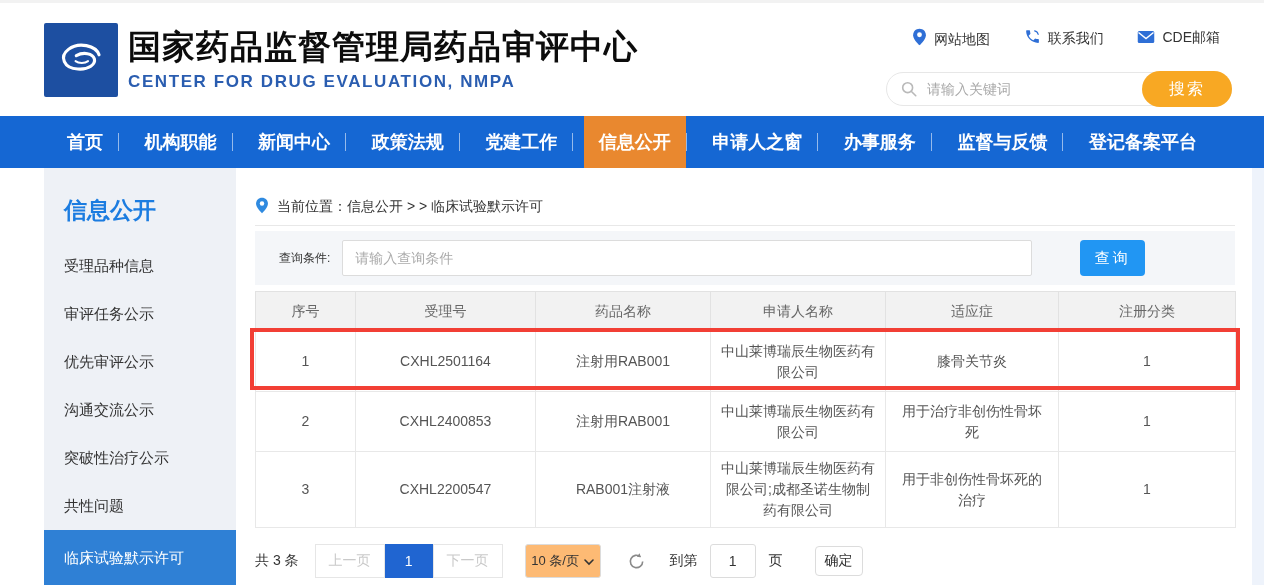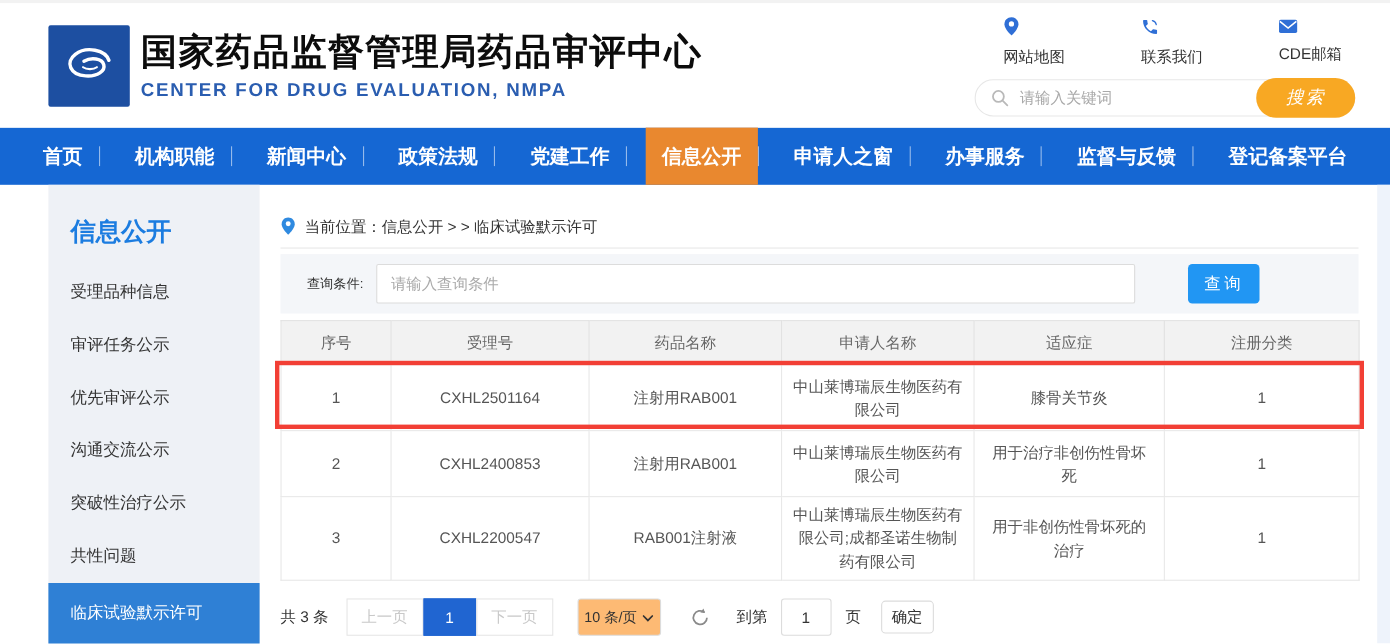--- a/index.html
+++ b/index.html
@@ -8,30 +8,30 @@
   .page { width:1264px; height:585px; position:relative; border-top:3px solid #f2f2f2; }
 
   
   .header { position:relative; height:113px; background:#fff; }
   .logo { position:absolute; left:44px; top:20px; width:74px; height:74px; background:#1d4fa1; border-radius:2px; display:flex; align-items:center; justify-content:center; }
   .titles { position:absolute; left:128px; top:24px; }
   .site-title { font-size:33px; font-weight:700; color:#0c0c0c; letter-spacing:1px; line-height:40px; }
   .site-subtitle { font-size:17px; font-weight:700; color:#2a5db0; letter-spacing:1.6px; margin-top:5px; }
   .header-right { position:absolute; right:32px; top:24px; width:346px; }
   .quick-links { display:flex; justify-content:space-between; padding:0 12px 0 26px; align-items:center; height:22px; }
-  .quick-link { display:flex; align-items:flex-start; gap:7px; font-size:14px; color:#333; cursor:pointer;flex-direction:column; }
+  .quick-link { display:flex; align-items:flex-end; gap:7px; font-size:14px; color:#333; cursor:pointer; }
   .search-wrap { position:relative; margin-top:22px; height:36px; }
   .search-input { width:100%; height:34px; margin-top:1px; border:1px solid #e7e7e7; border-radius:17px; padding:0 100px 0 40px; font-size:14px; color:#333; outline:none; background:#fff; font-family:inherit; }
   .search-input::placeholder { color:#a9a9a9; }
   .search-icon { position:absolute; left:14px; top:9px; }
-  .search-btn { position:absolute; right:0; top:0; width:90px; height:36px; border:none; border-radius:18px; background:#f8a823; color:#fff; font-size:16px; letter-spacing:2px; cursor:pointer; font-family:inherit;font-style:italic; }
+  .search-btn { position:absolute; right:0; top:0; width:90px; height:36px; border:none; border-radius:18px; background:#f8a823; color:#fff; font-size:16px; letter-spacing:2px; cursor:pointer; font-family:inherit; }
 
   
   .nav { height:52px; background:#1567d3; }
-  .nav ul { list-style:none; display:flex; justify-content:space-between; height:52px; padding:0 24px; }
+  .nav ul { list-style:none; display:flex; justify-content:space-between; height:52px; padding:0 52px; }
   .nav li { position:relative; display:flex; align-items:center; height:52px; padding:0 15px; color:#fff; font-size:18px; font-weight:700; cursor:pointer; white-space:nowrap; }
   .nav li:not(:last-child)::after { content:""; position:absolute; right:-1px; top:17px; width:1px; height:18px; background:rgba(255,255,255,.55); }
   .nav li.active { background:#e9882f; }
 
   
   .main { display:flex; height:417px; position:relative; }
   .right-strip { position:absolute; right:0; top:0; width:12px; height:417px; background:#eef3fb; }
 
   .sidebar { width:192px; margin-left:44px; background:#eef1f6; flex:none; }
   .sidebar-title { padding:27px 0 16px 20px; font-size:23px; font-weight:700; color:#1b7ce0; }
@@ -60,21 +60,21 @@
   .total-label { margin-right:16px; white-space:nowrap; }
   .pager { display:flex; }
   .page-btn { height:34px; display:flex; align-items:center; justify-content:center; background:#fff; border:1px solid #e6e6e6; font-size:14px; cursor:pointer; }
   .page-btn.disabled { color:#c9c9c9; width:70px; }
   .page-btn.current { width:48px; background:#2065d1; border-color:#2065d1; color:#fff; }
   .page-size { margin-left:22px; width:76px; height:34px; border:1px solid #dcdcdc; border-radius:3px; display:flex; align-items:center; justify-content:center; gap:5px; font-size:13px; cursor:pointer; background:#fdba74; }
   .refresh { margin-left:26px; cursor:pointer; display:flex; align-items:center; }
   .goto-label { margin-left:24px; }
   .goto-input { margin-left:12px; width:46px; height:34px; border:1px solid #dcdcdc; border-radius:3px; text-align:center; font-size:14px; outline:none; font-family:inherit; color:#333; }
   .goto-suffix { margin-left:13px; }
-  .confirm-btn { margin-left:18px; width:48px; height:30px; background:#fff; border:1px solid #dcdcdc; border-radius:4px; font-size:14px; cursor:pointer; font-family:Liberation Serif, serif; color:#333; }
+  .confirm-btn { margin-left:32px; width:48px; height:30px; background:#fff; border:1px solid #dcdcdc; border-radius:4px; font-size:14px; cursor:pointer; font-family:Liberation Serif, serif; color:#333; }
 </style>
 </head>
 <body>
 
 <div class="page">
 
   <div class="header">
     <div class="logo">
       <span>
         <svg width="58" height="58" viewBox="0 0 74 74">

